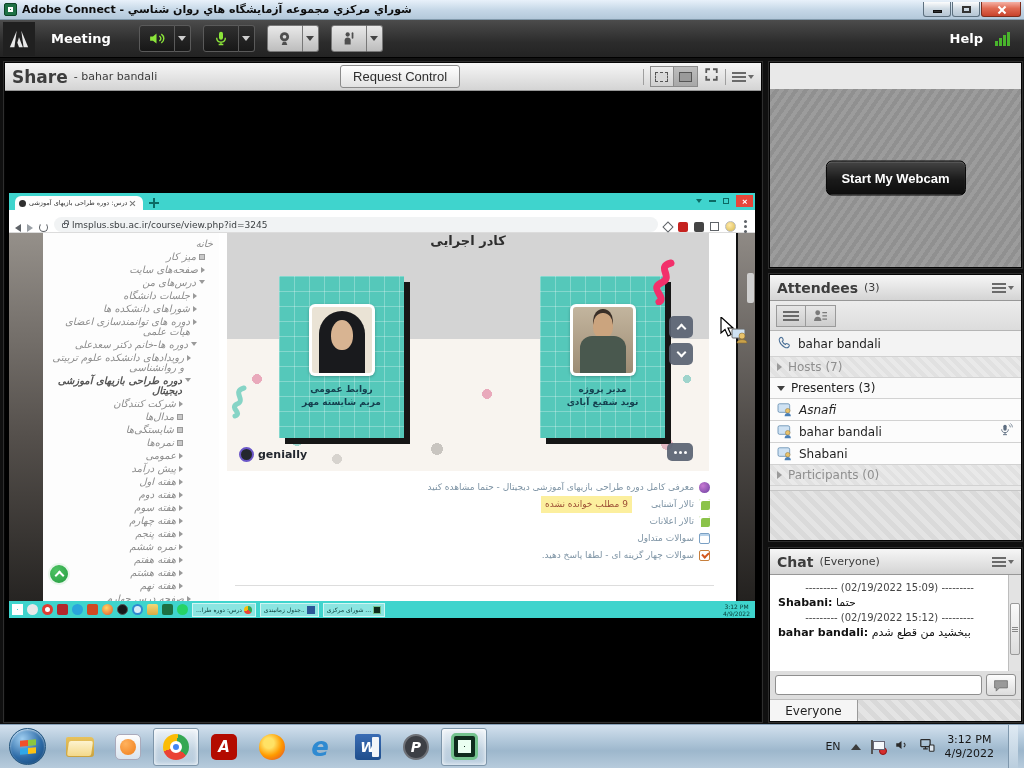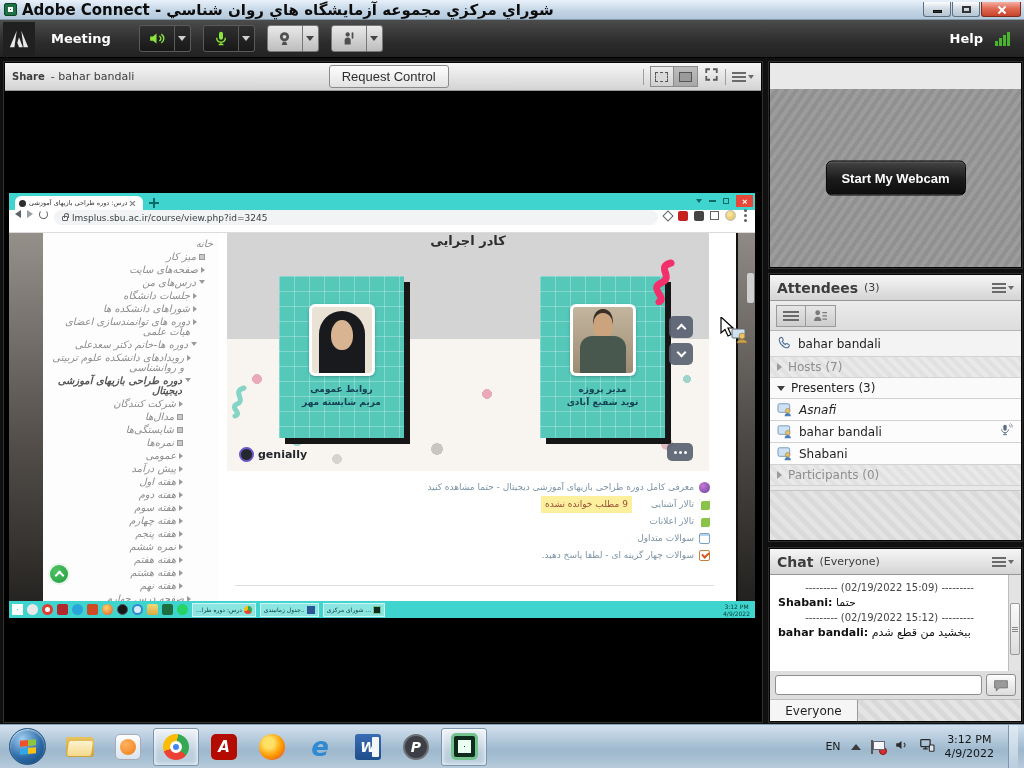--- a/index.html
+++ b/index.html
@@ -7,21 +7,21 @@
   body { font-family:"DejaVu Sans", sans-serif; background:#101010; position:relative; }
 
   
   .titlebar { position:absolute; left:0; top:0; width:1024px; height:20px;
     background:linear-gradient(#e8f1fa,#c4d6e6 55%,#b3c8da); border-bottom:1px solid #8199ab;
     display:flex; align-items:center; }
   .title-icon { width:13px; height:13px; margin:0 5px 0 4px; background:#1e7145; border:1px solid #0c4526; border-radius:2px; position:relative; }
   .title-icon::after { content:""; position:absolute; inset:3px; background:
     linear-gradient(90deg,#fff 45%,transparent 45%,transparent 55%,#fff 55%),
     linear-gradient(#fff 45%,transparent 45%,transparent 55%,#fff 55%); }
-  .title-text { font-size:15px; font-weight:bold; color:#0d0d0d; direction:rtl; white-space:nowrap; }
+  .title-text { font-size:11px; font-weight:bold; color:#0d0d0d; direction:rtl; white-space:nowrap; }
   .win-btns { margin-left:auto; display:flex; margin-right:3px; }
   .wb { width:28px; height:15px; border:1px solid #5d707f; border-top:none; border-radius:0 0 3px 3px;
     background:linear-gradient(#fdfdfd,#cdd9e3 50%,#b6c6d4); display:flex; align-items:center; justify-content:center; margin-left:1px; }
   .wb.close { width:40px; background:linear-gradient(#f5b1a5,#e06b54 45%,#c8432c); border-color:#7e2d1c; }
   .g-min { width:9px; height:3px; background:#333; border:1px solid #111; margin-top:4px; }
   .g-max { width:9px; height:7px; border:2px solid #333; }
   .x-mark { position:relative; width:9px; height:9px; }
   .x-mark::before,.x-mark::after { content:""; position:absolute; left:4px; top:0; width:2px; height:10px; background:#fff; }
   .x-mark::before { transform:rotate(45deg); } .x-mark::after { transform:rotate(-45deg); }
 
@@ -80,21 +80,21 @@
   .tab-x::before { transform:rotate(45deg);} .tab-x::after{ transform:rotate(-45deg);}
   .newtab { position:relative; width:10px; height:10px; margin:0 0 2px 6px; }
   .newtab::before { content:""; position:absolute; left:4px; top:0; width:2px; height:10px; background:#0b6a64; }
   .newtab::after { content:""; position:absolute; left:0; top:4px; width:10px; height:2px; background:#0b6a64; }
   .b-winctl { margin-left:auto; display:flex; align-items:center; gap:7px; margin-right:2px; margin-bottom:3px; }
   .bc-caret { width:0; height:0; border-left:3px solid transparent; border-right:3px solid transparent; border-top:4px solid #0b6a64; }
   .bc-min { width:7px; height:2px; background:#0b6a64; }
   .bc-sq { width:6px; height:6px; border:1px solid #0b6a64; }
   .bc-close { width:17px; height:12px; background:#e8473a; display:flex; align-items:center; justify-content:center; }
   .bc-close .x-mark { transform:scale(.55); }
-  .b-urlbar { height:23px; background:#fff; border-bottom:1px solid #dcdcdc; display:flex; align-items:flex-start; padding:0 6px; gap:6px; }
+  .b-urlbar { height:23px; background:#fff; border-bottom:1px solid #dcdcdc; display:flex; align-items:flex-end; padding:0 6px; gap:6px; }
   .nav-arrow { width:0; height:0; border-top:4px solid transparent; border-bottom:4px solid transparent; }
   .nav-back { border-right:6px solid #5f6368; }
   .nav-fwd { border-left:6px solid #9aa0a6; }
   .nav-reload { width:9px; height:9px; border:1.5px solid #5f6368; border-radius:50%; border-top-color:transparent; }
   .url-pill { flex:1; height:15px; background:#f1f3f4; border-radius:8px; display:flex; align-items:center; padding:0 8px; gap:4px; }
   .lock { width:6px; height:5px; border:1px solid #5f6368; border-radius:1px; position:relative; margin-top:2px; }
   .lock::before { content:""; position:absolute; left:0.5px; top:-4px; width:3px; height:4px; border:1px solid #5f6368; border-bottom:none; border-radius:3px 3px 0 0; }
   .url-text { font-size:9px; color:#3c4043; white-space:nowrap; overflow:hidden; }
   .url-icons { display:flex; align-items:center; gap:6px; }
   .star { width:8px; height:8px; border:1px solid #5f6368; transform:rotate(45deg); background:#fff; }
@@ -362,21 +362,21 @@
   <span class="signal">
     <i style="height:5px"></i>
       <i style="height:8px"></i>
       <i style="height:11px"></i>
       <i style="height:14px"></i>
   </span>
 </div>
 
 <div class="pod share-pod">
   <div class="pod-header">
-    <span class="pod-title" style="font-size:10px">Share</span>
+    <span class="pod-title" style="font-size:17px">Share</span>
     <span class="pod-sub">- bahar bandali</span>
     <button class="btn-request">Request Control</button>
     <span class="pod-right">
       <span class="vsep"></span>
       <span class="toggle-grp">
         <span class="tg">
             <span class="pane dash"></span>
           </span>
         <span class="tg">
             <span class="pane"></span>

